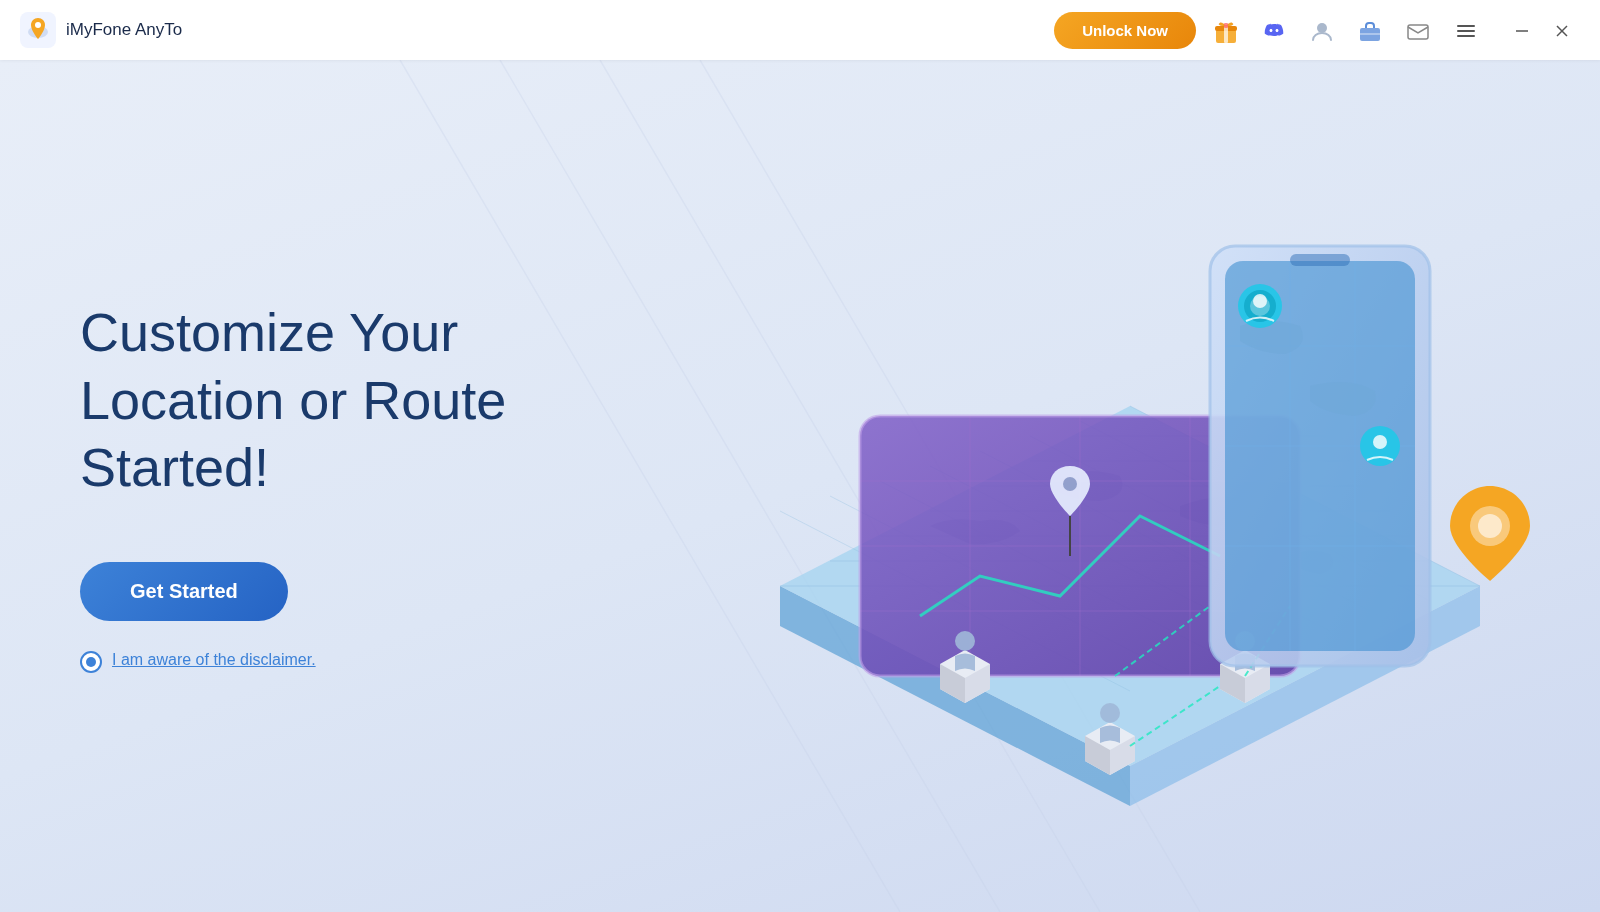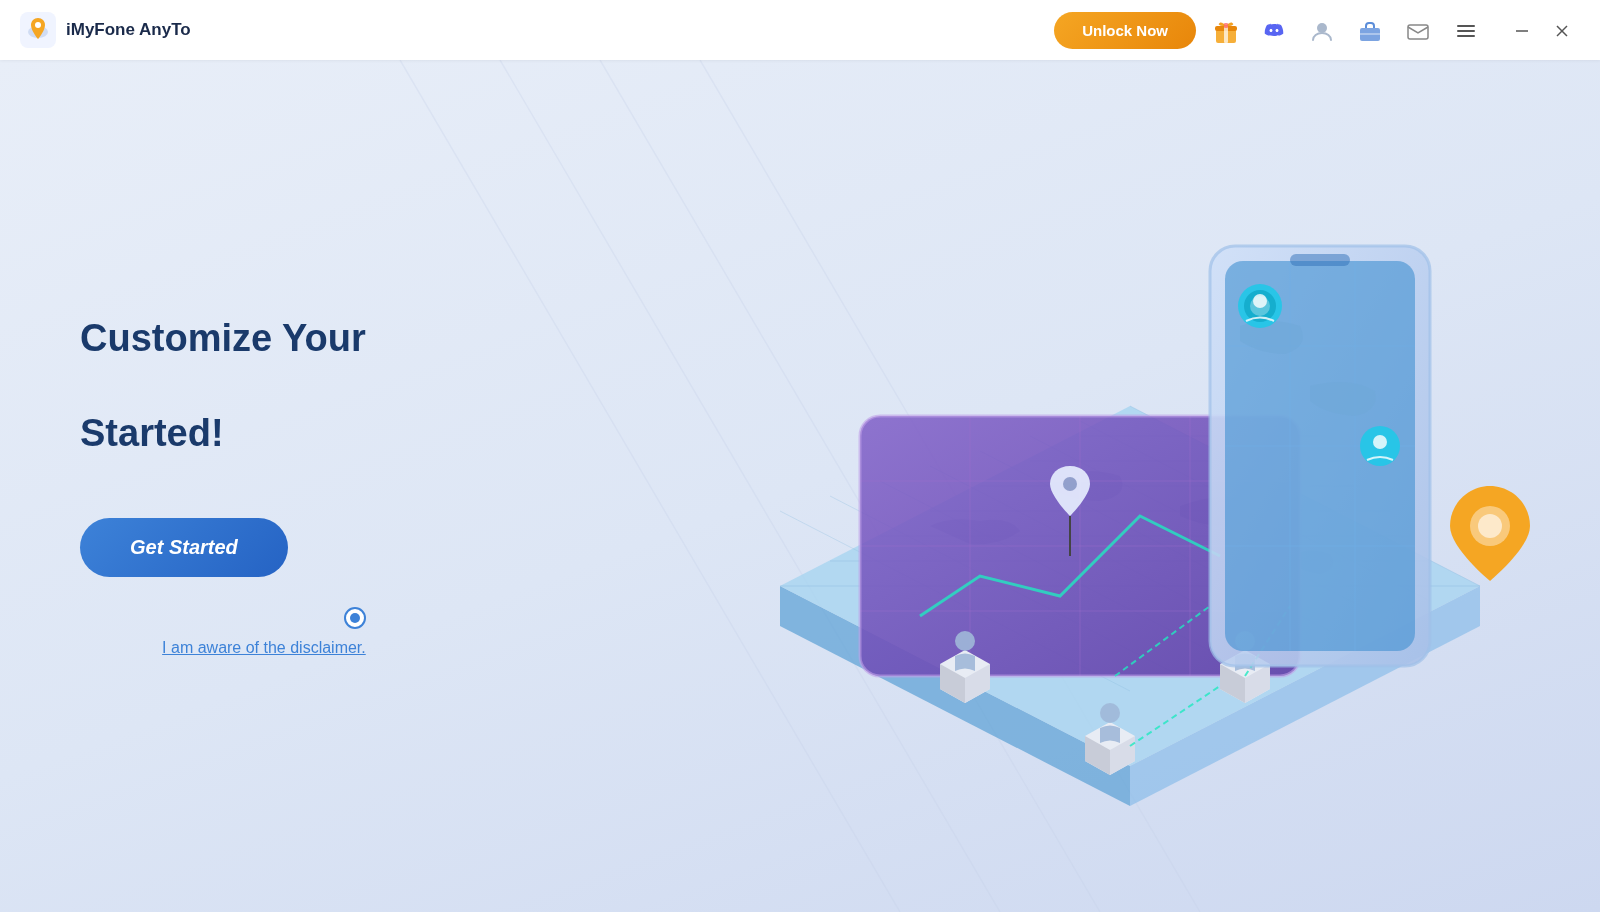--- a/index.html
+++ b/index.html
@@ -28,21 +28,21 @@
       display: flex;
       align-items: center;
       gap: 10px;
     }
     .logo-icon {
       width: 36px;
       height: 36px;
     }
     .app-title {
       font-size: 17px;
-      font-weight: 700;
+      font-weight: 400;
       color: #1a2a4a;
     }
     .titlebar-spacer { flex: 1; }
     .titlebar-actions {
       display: flex;
       align-items: flex-end;
       gap: 12px;
     }
     .unlock-btn {
       background: linear-gradient(135deg, #f5a623, #e8860a);
@@ -104,46 +104,44 @@
       pointer-events: none;
     }
 
     
     .left-section {
       padding-left: 80px;
       z-index: 2;
       position: relative;
     }
     .hero-title {
-      font-size: 38px;
-      font-weight: 700;
+      font-size: 54px;
+      font-weight: 400;
       color: #1a3a6b;
       line-height: 1.25;
       margin-bottom: 60px;
       max-width: 500px;
     }
     .get-started-btn {
       background: linear-gradient(135deg, #3d82d8, #2563c4);
       color: white;
       border: none;
       border-radius: 30px;
       padding: 18px 50px;
       font-size: 20px;
       font-weight: 600;
       cursor: pointer;
       display: block;
       margin-bottom: 30px;
-      font-style: italic;
     }
     .disclaimer-row {
       display: flex;
-      align-items: flex-end;
+      align-items: flex-start;
       gap: 10px;
       cursor: pointer;
-      flex-direction: column;
     }
     .disclaimer-radio {
       width: 22px;
       height: 22px;
       border-radius: 50%;
       border: 2px solid #3d82d8;
       background: white;
       display: flex;
       align-items: center;
       justify-content: center;
@@ -257,21 +255,21 @@
   <svg class="bg-lines" viewBox="0 0 1600 852">
     <line x1="400" y1="0" x2="900" y2="852" stroke="#c5d0e8" stroke-width="1.5"></line>
     <line x1="500" y1="0" x2="1000" y2="852" stroke="#c5d0e8" stroke-width="1.5"></line>
     <line x1="600" y1="0" x2="1100" y2="852" stroke="#c5d0e8" stroke-width="1.5"></line>
     <line x1="700" y1="0" x2="1200" y2="852" stroke="#c5d0e8" stroke-width="1.5"></line>
   </svg>
 
   <div class="left-section">
     <h1 class="hero-title">
       <span>Customize Your</span><br>
-      <br>
+      <span>Location or Route</span><br>
       <span>Started!</span>
     </h1>
     <button class="get-started-btn">Get Started</button>
     <div class="disclaimer-row">
       <div class="disclaimer-radio">
         <div class="disclaimer-radio-inner"></div>
       </div>
       <span class="disclaimer-text">I am aware of the disclaimer.</span>
     </div>
   </div>

